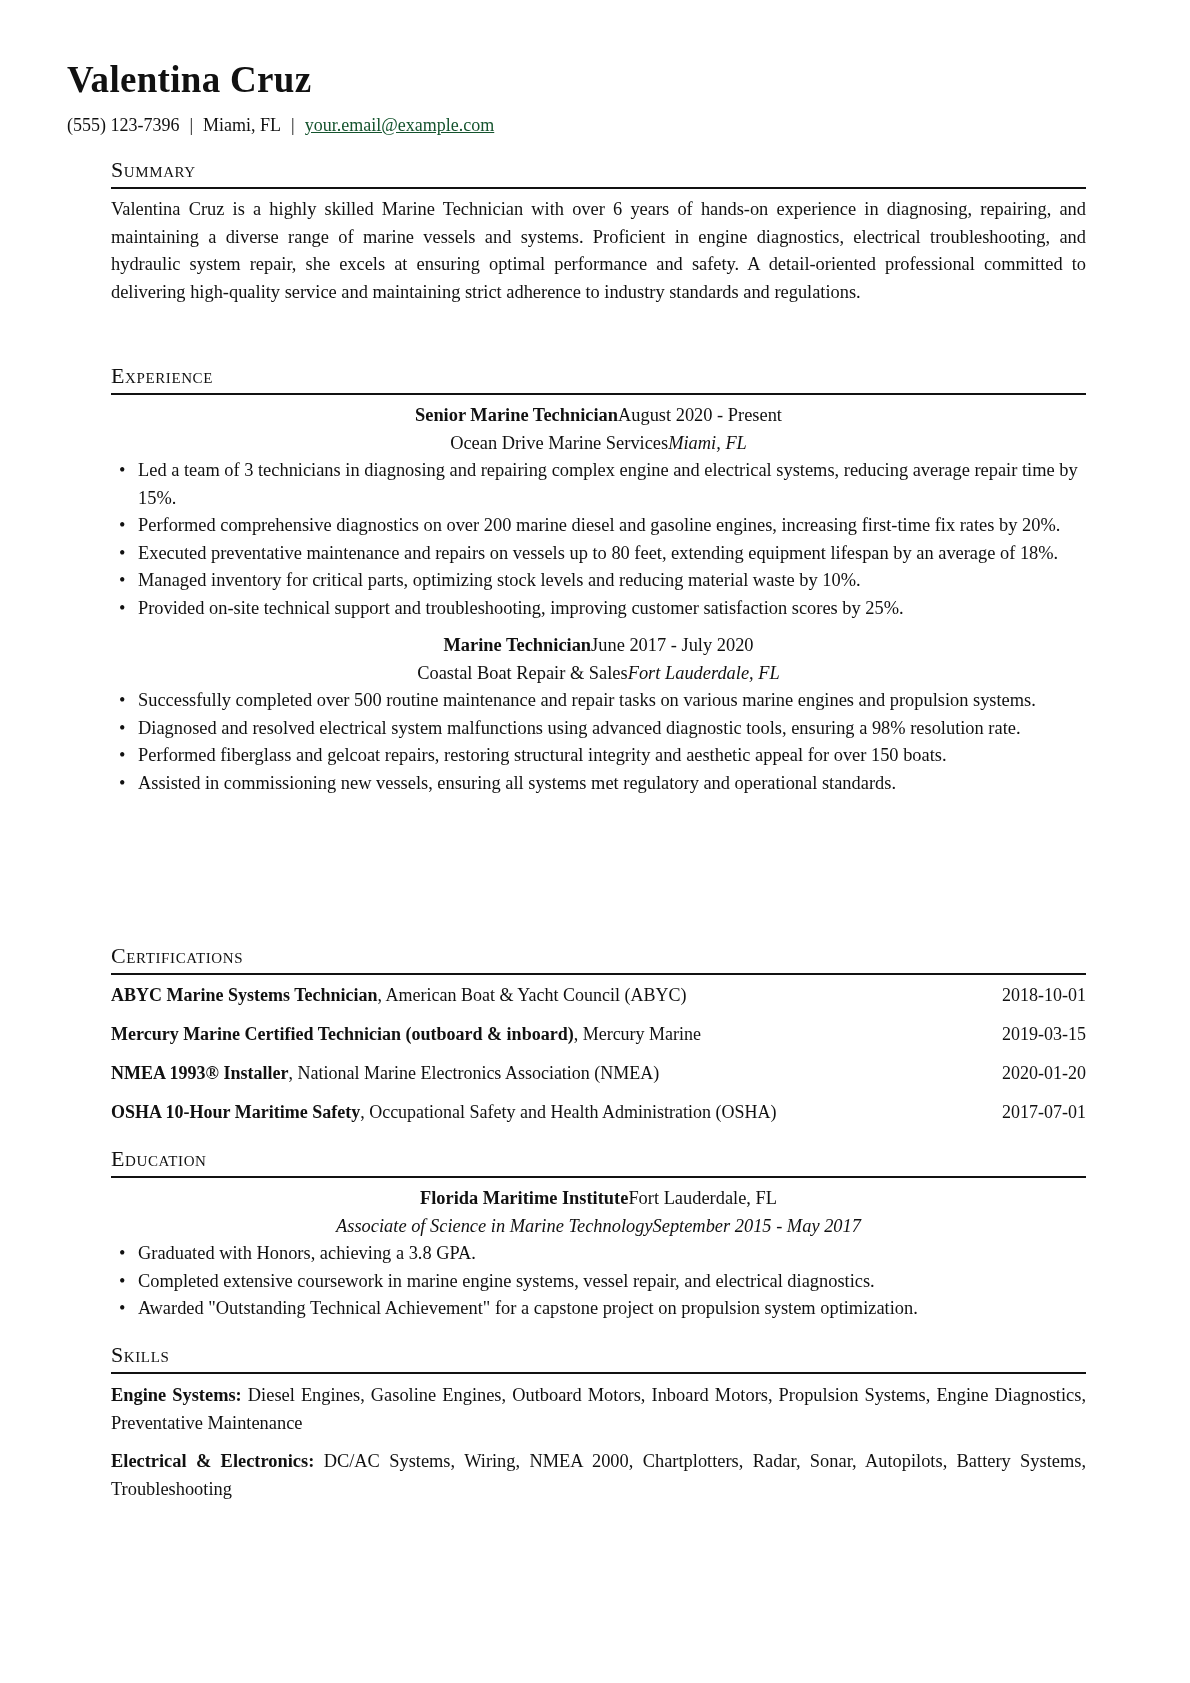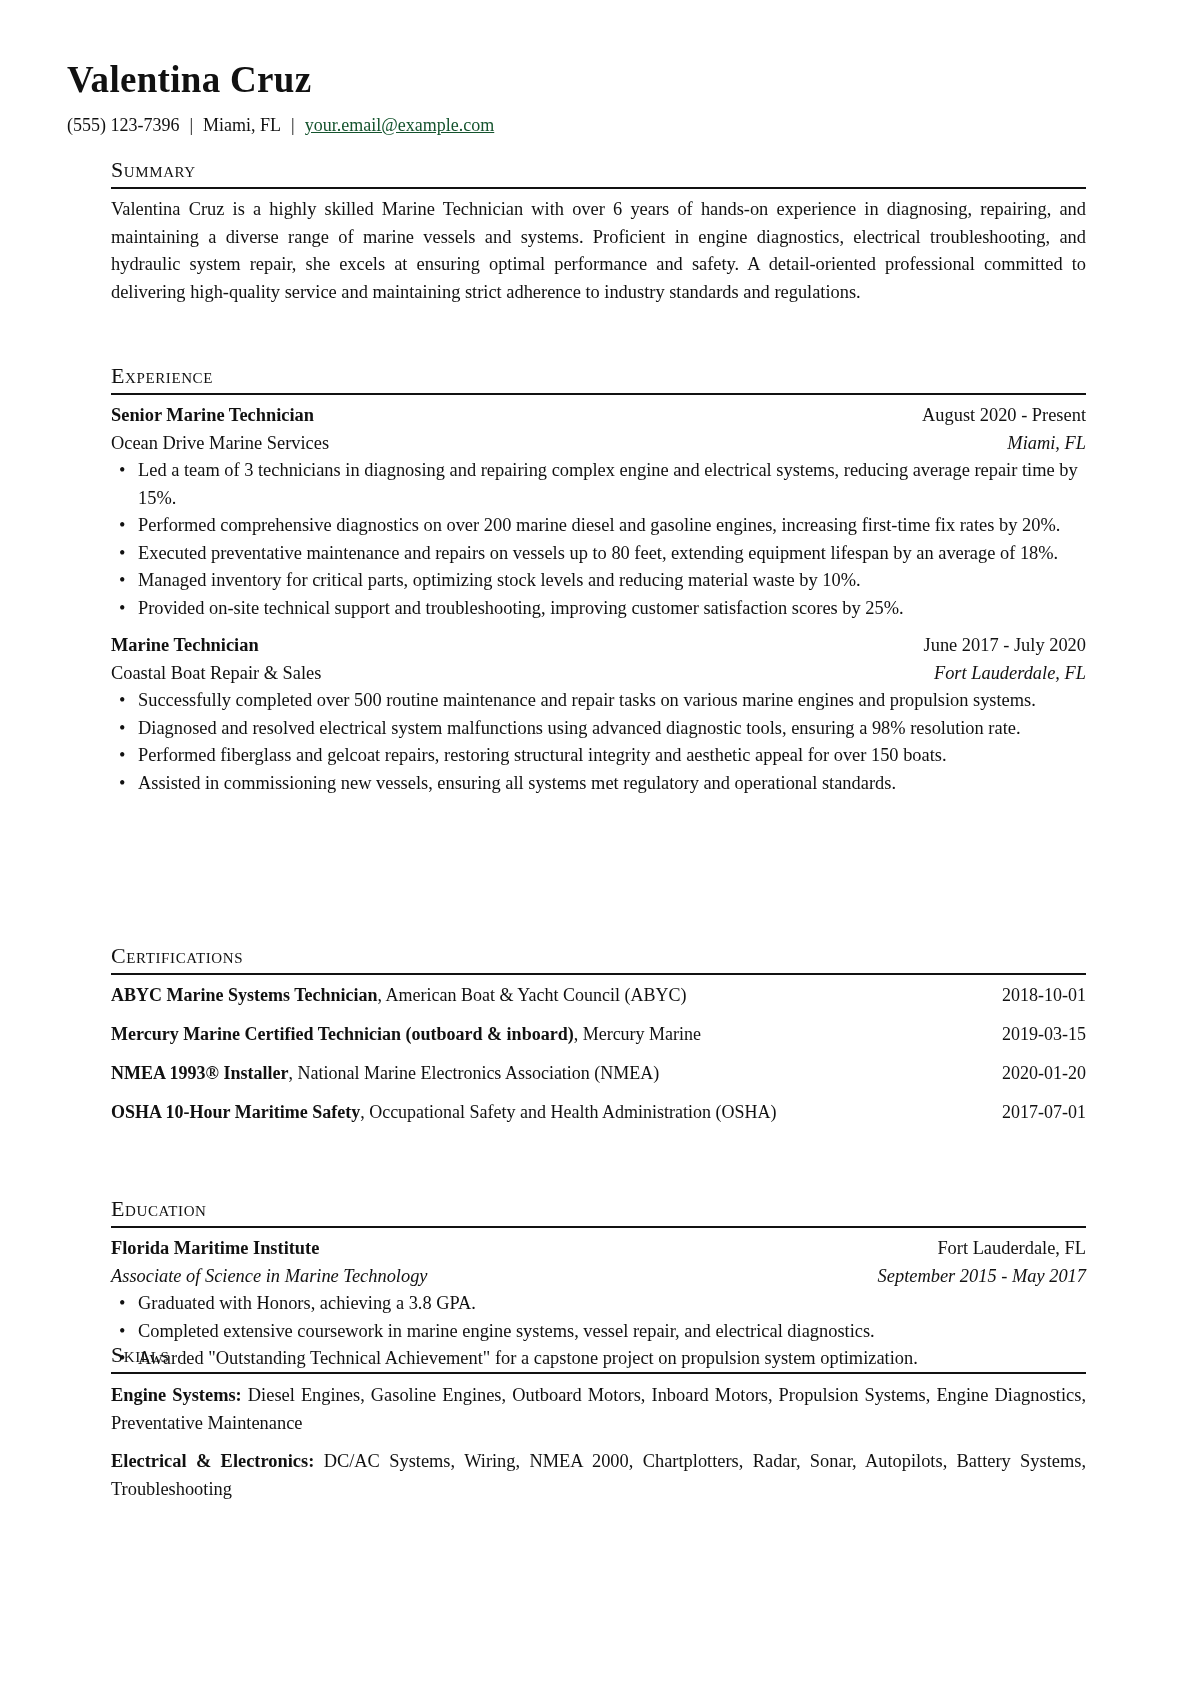--- a/index.html
+++ b/index.html
@@ -23,21 +23,21 @@
   .section { position: absolute; left: 0; width: 975px; margin-left: 44px; }
   .sec-title {
     font-family: "Liberation Serif", serif; font-size: 22px; font-variant: small-caps;
     letter-spacing: 0.6px; line-height: 26px; height: 26px;
   }
   .rule { height: 0; border-top: 2px solid #111; margin-top: 4px; }
   .para {
     font-family: "Liberation Serif", serif; font-size: 18.4px; line-height: 27.5px;
     text-align: justify; margin-top: 8px;
   }
-  .row { display: flex; justify-content: space-between; font-family: "Liberation Serif", serif; font-size: 18.4px; line-height: 27.5px; white-space: nowrap; }
+  .row { display: flex; justify-content: center; font-family: "Liberation Serif", serif; font-size: 18.4px; line-height: 27.5px; white-space: nowrap; }
   .bold { font-weight: bold; }
   .ital { font-style: italic; }
   ul.bullets { list-style: none; margin: 0; padding: 0; font-family: "Liberation Serif", serif; font-size: 18.4px; line-height: 27.5px; }
   ul.bullets li { position: relative; padding-left: 27px; }
   ul.bullets li .dot { position: absolute; left: 8px; top: 0; }
   .cert-row { display: flex; justify-content: space-between; font-family: "Liberation Serif", serif; font-size: 18px; line-height: 27.5px; height: 39px; white-space: nowrap; }
   .skill { font-family: "Liberation Serif", serif; font-size: 18.4px; line-height: 27.5px; text-align: justify; margin-bottom: 11px; }
 </style>
 </head>
 <body>
@@ -112,21 +112,21 @@
         <span><span class="bold">NMEA 1993® Installer</span><span>, National Marine Electronics Association (NMEA)</span></span>
         <span>2020-01-20</span>
       </div>
       <div class="cert-row">
         <span><span class="bold">OSHA 10-Hour Maritime Safety</span><span>, Occupational Safety and Health Administration (OSHA)</span></span>
         <span>2017-07-01</span>
       </div>
     </div>
   </div>
 
-  <div class="section" style="top:1196px;">
+  <div class="section" style="top:1146px;">
     <div class="sec-title">Education</div>
     <div class="rule"></div>
     <div style="margin-top:7px;">
       <div class="row">
         <span class="bold">Florida Maritime Institute</span>
         <span>Fort Lauderdale, FL</span>
       </div>
       <div class="row">
         <span class="ital">Associate of Science in Marine Technology</span>
         <span class="ital">September 2015 - May 2017</span>

